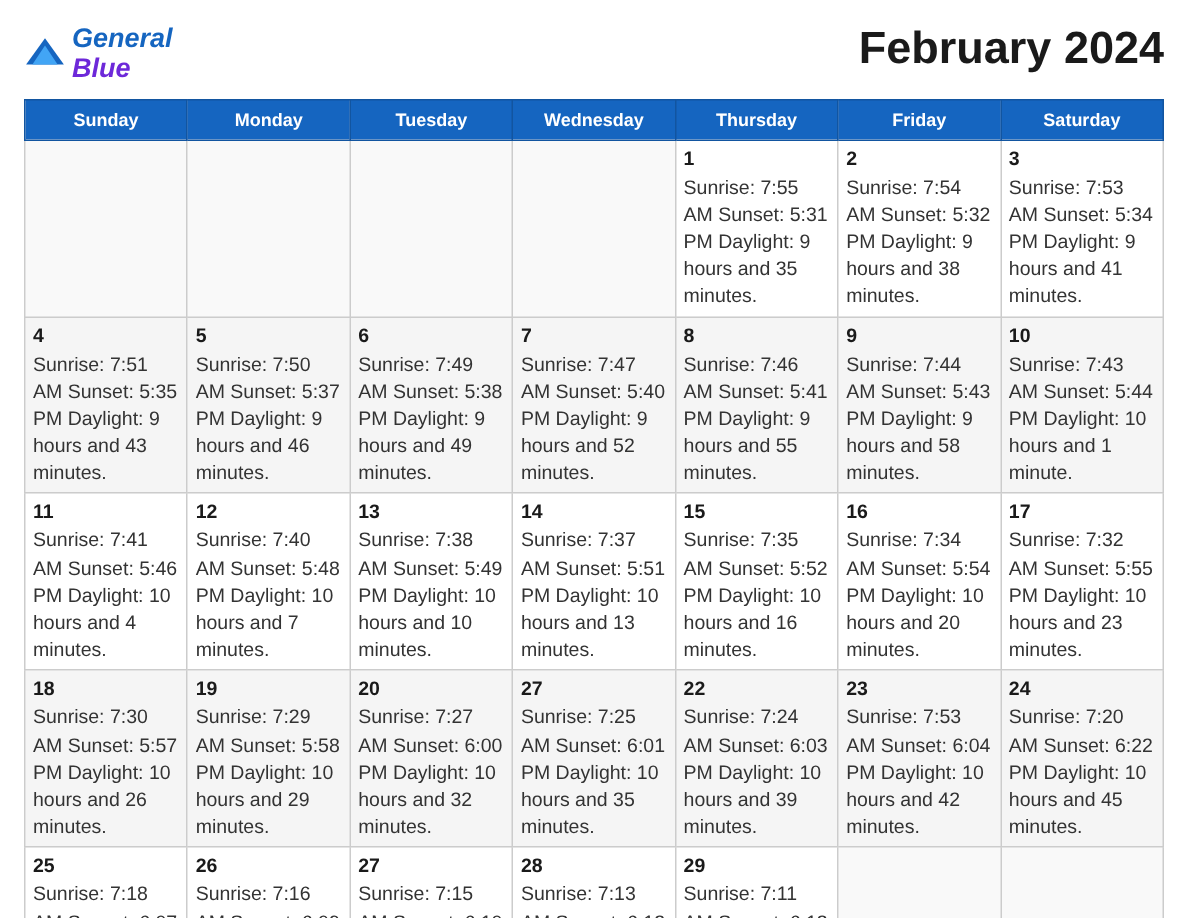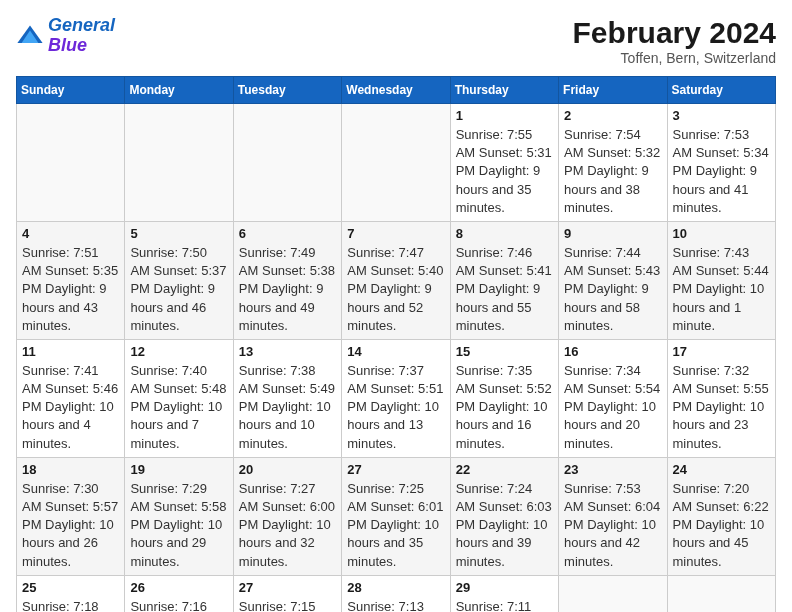--- a/index.html
+++ b/index.html
@@ -49,21 +49,21 @@
     }
     .calendar {
       width: 100%;
       border-collapse: collapse;
       font-size: 11px;
     }
     .calendar th {
       background-color: #1565C0;
       color: #fff;
       padding: 6px 4px;
-      text-align: left;
+      text-align: center;
       font-size: 12px;
       font-weight: bold;
       border: 1px solid #1255a0;
     }
     .calendar td {
       border: 1px solid #ccc;
       vertical-align: top;
       padding: 4px 5px;
       width: 108px;
       min-height: 80px;
@@ -98,21 +98,20 @@
     <svg class="logo-icon" viewBox="0 0 40 40">
       <polygon points="20,5 38,30 2,30" fill="#1565C0"></polygon>
       <polygon points="20,12 32,30 8,30" fill="#42A5F5"></polygon>
     </svg>
     <div class="logo-text">
       <span>General</span><br><span style="color:#6d28d9">Blue</span>
     </div>
   </div>
   <div class="title-area">
     <div class="month-title">February 2024</div>
-    <div class="subtitle">Toffen, Bern, Switzerland</div>
   </div>
 </div>
 
 <table class="calendar">
   <thead>
     <tr>
     <th>Sunday</th>
         <th>Monday</th>
         <th>Tuesday</th>
         <th>Wednesday</th>

